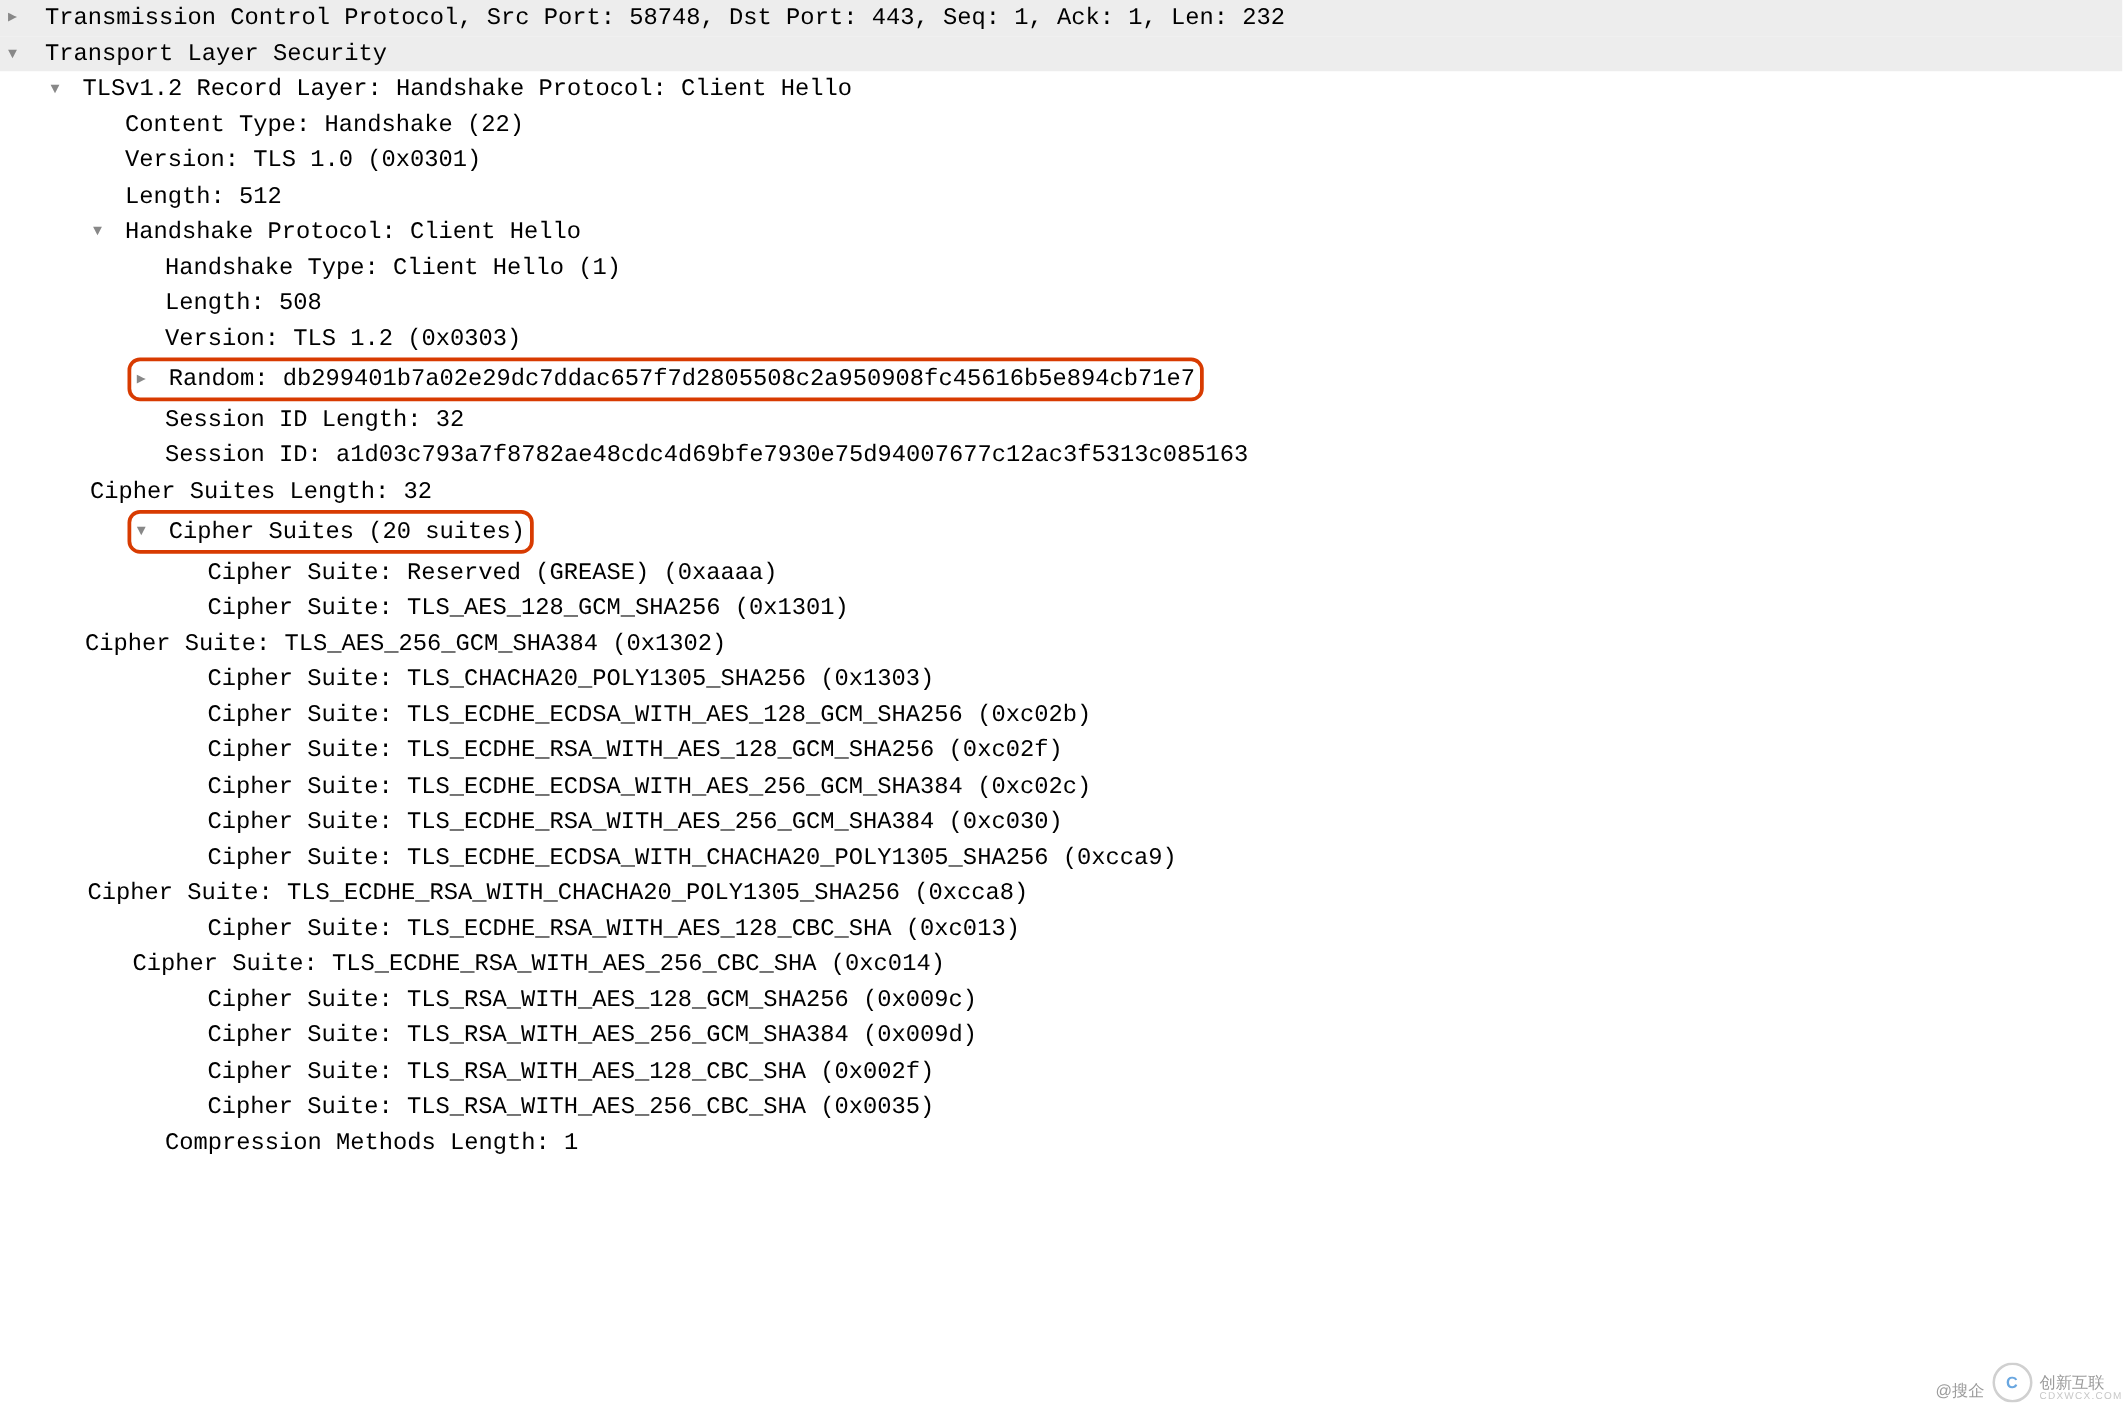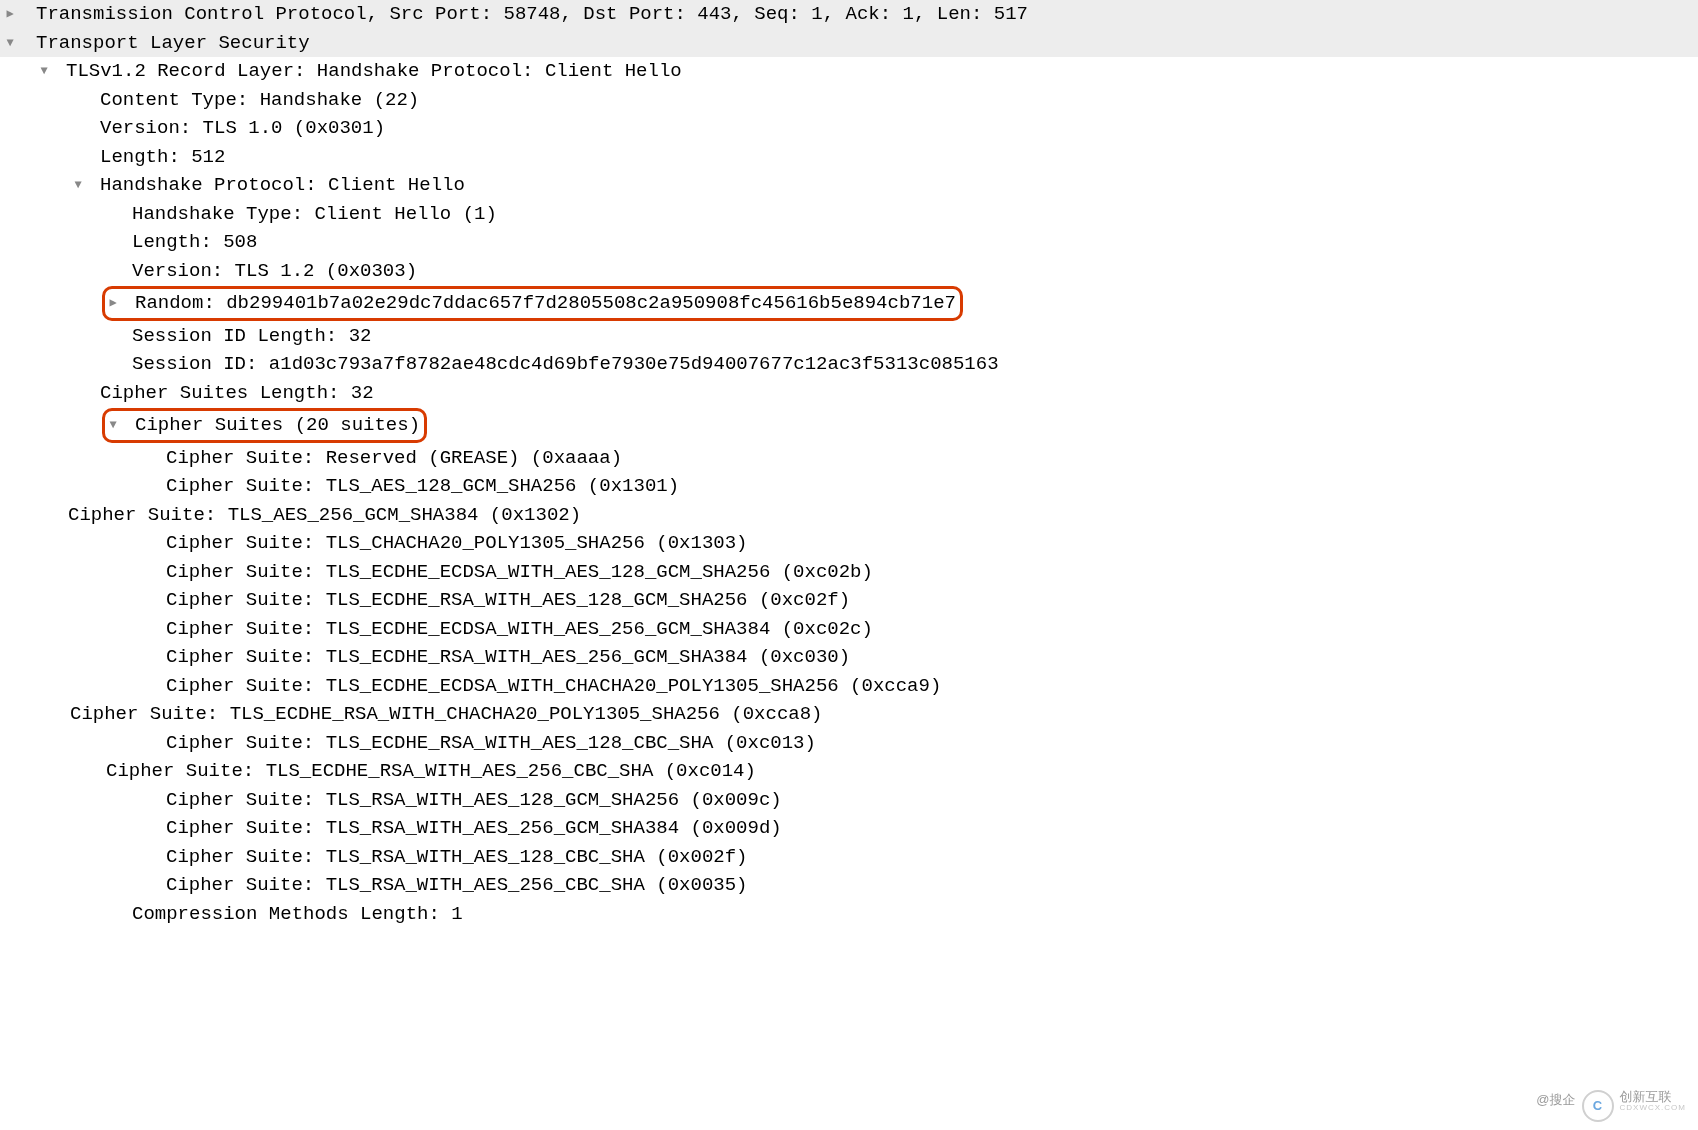--- a/index.html
+++ b/index.html
@@ -25,41 +25,41 @@
     flex:0 0 auto;
   }
   
   .box-red{
     border:3px solid #d83b01;
     border-radius:10px;
     padding:0 4px 0 0;
   }
   .watermark{
     position:fixed;
-    bottom:8px;right:12px;
-    display:flex;align-items:flex-start;gap:6px;
+    bottom:8px;right:0;
+    display:flex;align-items:flex-end;gap:6px;
     font-family:Arial,Helvetica,sans-serif;
     color:#9b9b9b;font-size:13px;margin-top:24px;
   }
   .watermark-circle{
     width:28px;height:28px;border-radius:50%;
     border:2px solid #d0d0d0;display:flex;
     align-items:center;justify-content:center;
     font-size:13px;font-weight:bold;color:#6aa7e0;
   }
   .watermark-text{display:flex;flex-direction:column;line-height:1.1;}
   .watermark-sub{font-size:8px;letter-spacing:1px;color:#c7c7c7;}
 </style>
 </head>
 <body>
 
 <div class="row bg-gray" style="padding-left:2px;">
   <span class="chevron">▶</span>
   <span style="width:18px;"></span>
-  <span>Transmission Control Protocol, Src Port: 58748, Dst Port: 443, Seq: 1, Ack: 1, Len: 517</span>
+  <span>Transmission Control Protocol, Src Port: 58748, Dst Port: 443, Seq: 1, Ack: 1, Len: 232</span>
 </div>
 
 <div class="row bg-gray" style="padding-left:2px;">
   <span class="chevron">▼</span>
   <span style="width:18px;"></span>
   <span>Transport Layer Security</span>
 </div>
 
 <div class="row" style="padding-left:36px;">
   <span class="chevron">▼</span>
@@ -106,21 +106,21 @@
 </div>
 
 <div class="row" style="padding-left:132px;">
   <span>Session ID Length: 32</span>
 </div>
 
 <div class="row" style="padding-left:132px;">
   <span>Session ID: a1d03c793a7f8782ae48cdc4d69bfe7930e75d94007677c12ac3f5313c085163</span>
 </div>
 
-<div class="row" style="padding-left:100px;">
+<div class="row" style="padding-left:72px;">
   <span>Cipher Suites Length: 32</span>
 </div>
 
 <div class="row" style="padding-left:102px;margin:1px 0;">
   <span class="box-red" style="display:inline-flex;align-items:center;">
     <span class="chevron">▼</span>
     <span style="width:14px;"></span>
     <span>Cipher Suites (20 suites)</span>
   </span>
 </div>

